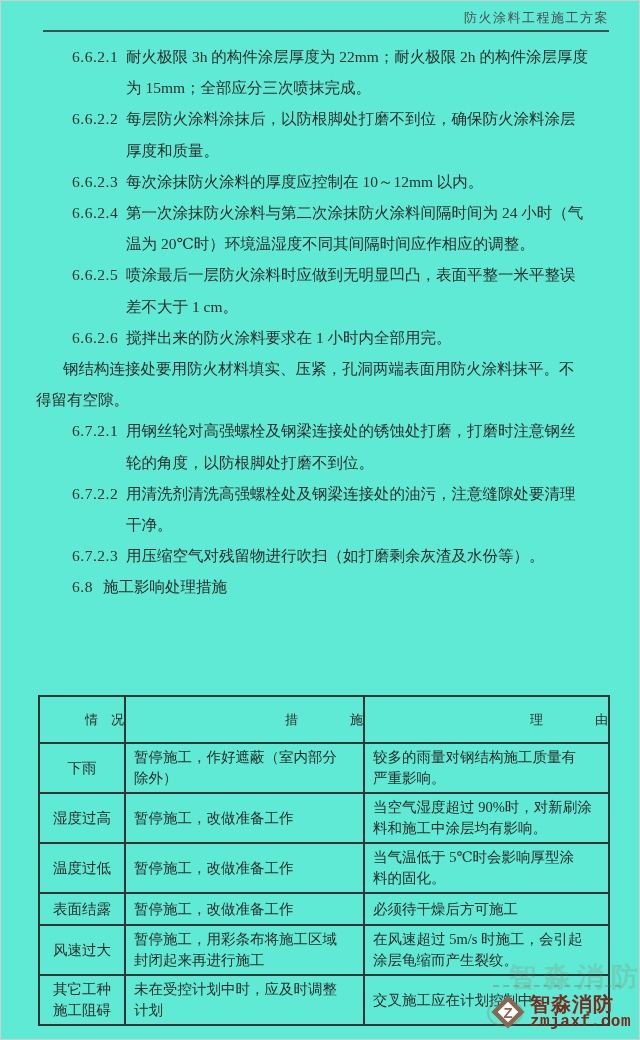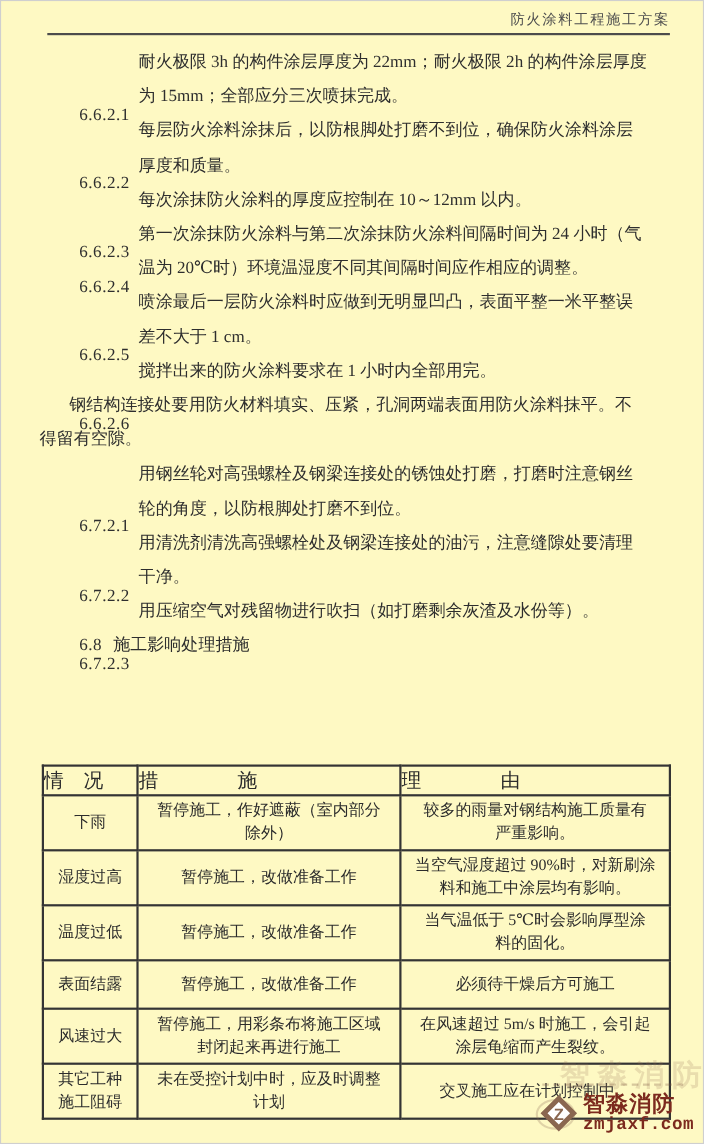--- a/index.html
+++ b/index.html
@@ -1,63 +1,63 @@
 <!DOCTYPE html>
 <html><head>
 <meta charset="utf-8">
 <style>
   * { margin:0; padding:0; box-sizing:border-box; }
   html,body { width:640px; height:1040px; }
   body { background:#ececec; }
   .page {
     position:relative; width:640px; height:1040px;
-    background:#fef9c3; border:1px solid #cfcfcf; overflow:hidden;
+    background:#5eead4; border:1px solid #cfcfcf; overflow:hidden;
     font-family:"Liberation Serif","DejaVu Serif",serif;
     color:#2e2e2e;
   }
   
   .header-title {
     position:absolute; top:8px; right:30px;
     font-size:13px; color:#4f4f4f; letter-spacing:1.5px;
   }
   .header-rule {
     position:absolute; top:29px; left:42px; right:30px;
     height:2px; background:#4c4c4c;
   }
   
   .doc { position:absolute; top:40px; left:0; right:0; }
   .line { position:relative; line-height:31.2px; font-size:15.5px; white-space:pre; }
   .line .num { letter-spacing:0.5px; }
   .line.deep { padding-left:125px; }
-  .line.deep .num { position:absolute; left:71px; top:0;margin-top:48px; }
+  .line.deep .num { position:absolute; left:71px; top:0; }
   .line.sec3 { padding-left:71px; }
   .line.sec3 .num { margin-right:10px; }
   .line.sec5 { padding-left:71px; }
   .line.sec5 .num { margin-right:21px; }
   .line.para { padding-left:35px; text-indent:27px; }
   
   .impact-table {
     position:absolute; top:694px; left:37px; width:570px;
     border-collapse:collapse; table-layout:fixed;
     font-size:14.5px; color:#2c2c2c;
   }
   .impact-table td, .impact-table th {
     border:2px solid #343434; vertical-align:middle;
     font-weight:normal; line-height:21px; white-space:pre-line;
   }
   .impact-table col.c1 { width:86px; }
   .impact-table col.c2 { width:239px; }
   .impact-table col.c3 { width:245px; }
-  .impact-table th { text-align:left; height:27px; font-size:18px; }
+  .impact-table th { text-align:right; height:47px; font-size:13px; }
   .impact-table td.c1 { text-align:center; padding:2px 4px; }
-  .impact-table td.c2, .impact-table td.c3 { text-align:center; padding:3px 8px; }
+  .impact-table td.c2, .impact-table td.c3 { text-align:left; padding:3px 8px; }
   .impact-table tbody tr:nth-child(1) td { height:50px; }
   .impact-table tbody tr:nth-child(2) td { height:49px; }
   .impact-table tbody tr:nth-child(3) td { height:45px; }
-  .impact-table tbody tr:nth-child(4) td { height:44px; }
+  .impact-table tbody tr:nth-child(4) td { height:32px; }
   .impact-table tbody tr:nth-child(5) td { height:49px; }
   .impact-table tbody tr:nth-child(6) td { height:44px; }
   
   .wm-ghost-text {
     position:absolute; right:-6px; bottom:44px;
     font-family:"Liberation Sans","DejaVu Sans",sans-serif;
     font-size:27px; font-weight:bold; letter-spacing:7px;
     color:rgba(150,108,86,0.20); white-space:nowrap;
   }
   .wm-dash {

